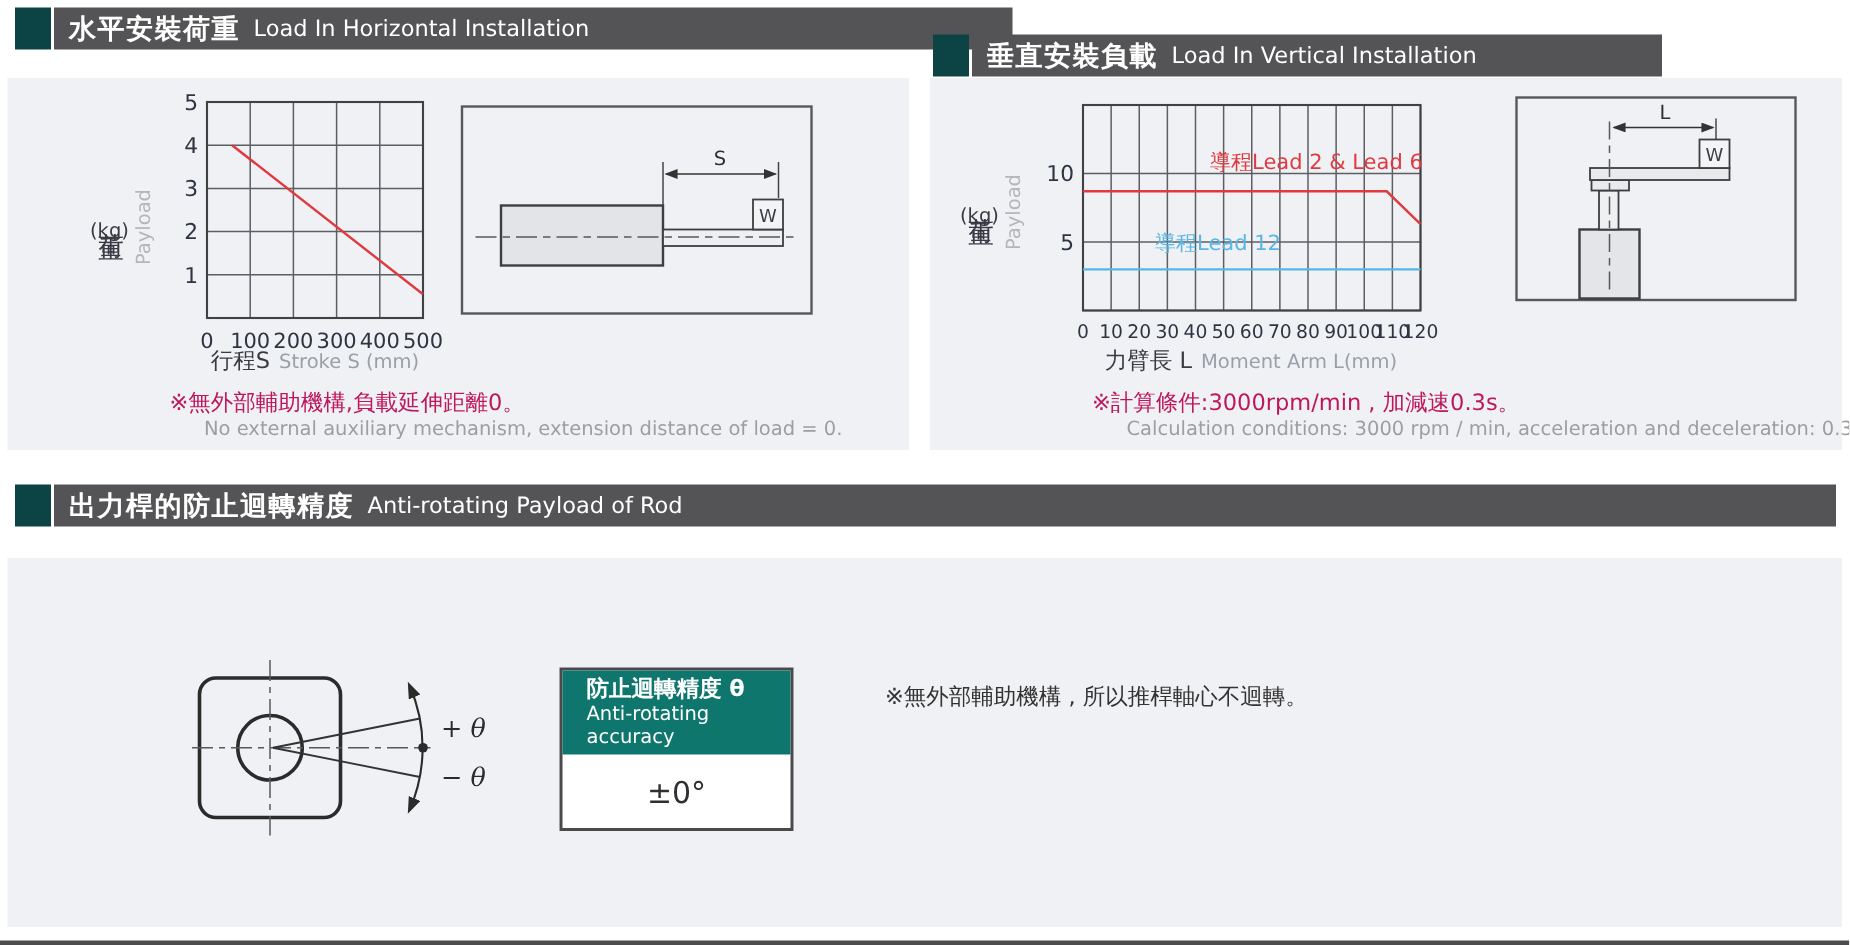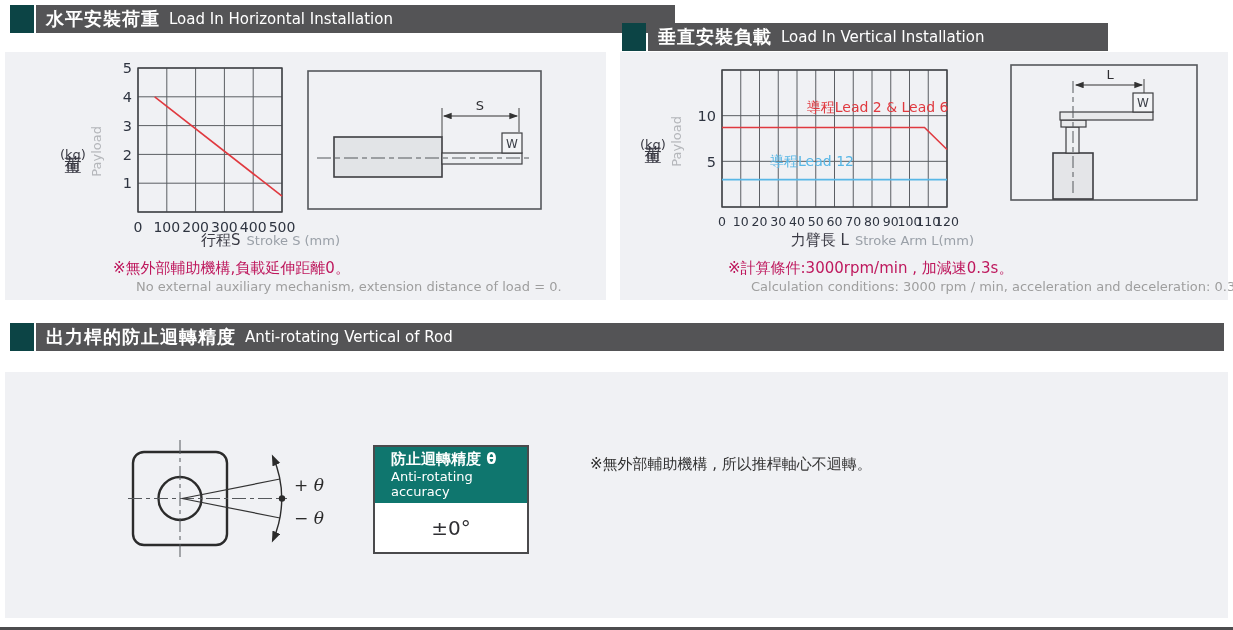--- a/index.html
+++ b/index.html
@@ -18,21 +18,21 @@
   .panel{position:absolute;background:#f0f1f4}
 
   
   .ylabel{position:absolute;display:flex;align-items:center;gap:3px}
   .ylabel-cjk{display:flex;flex-direction:column;align-items:center;color:#3a3a44}
   .yzh{writing-mode:vertical-rl;text-orientation:upright;font-size:17px;letter-spacing:2px;line-height:1}
   .yunit{font-size:13px;margin-top:2px}
   .yen{writing-mode:vertical-rl;transform:rotate(180deg);font-size:13px;color:#b4b6ba}
 
   
-  .xlabel{position:absolute;text-align:right;white-space:nowrap}
+  .xlabel{position:absolute;text-align:center;white-space:nowrap}
   .xlabel .xzh{font-size:15px;color:#3a3a44}
   .xlabel .xen{font-size:13px;color:#9aa0a8;margin-left:6px}
 
   
   .fnote{position:absolute;white-space:nowrap}
   .fnote .fzh{font-size:15px;color:#be185d;line-height:20px}
   .fnote .fen{font-size:13px;color:#9e9e9e;margin-left:23px;line-height:17px}
   .fnote.dark .fzh{color:#333}
 
   svg{position:absolute;overflow:visible}
@@ -179,21 +179,21 @@
         <text x="217.5" y="165.5" text-anchor="middle" font-size="12.5" fill="#2e3440">100</text>
         <text x="236.25" y="165.5" text-anchor="middle" font-size="12.5" fill="#2e3440">110</text>
         <text x="255" y="165.5" text-anchor="middle" font-size="12.5" fill="#2e3440">120</text>
         <polyline points="30,67.54 232.5,67.54 255,89.46000000000001" fill="none" stroke="#e0393f" stroke-width="1.6"></polyline>
         <text x="185.625" y="52.47000000000001" text-anchor="middle" font-size="14" fill="#e0393f">導程Lead 2 &amp; Lead 6</text>
         <polyline points="30,119.6 255,119.6" fill="none" stroke="#58b7e6" stroke-width="1.6"></polyline>
         <text x="120" y="106.35666666666665" text-anchor="middle" font-size="14" fill="#58b7e6">導程Lead 12</text>
       </svg>
 
     <div class="xlabel" style="left:74px;top:178px;width:280px">
-      <span class="xzh">力臂長 L</span><span class="xen">Stroke Arm L(mm)</span>
+      <span class="xzh">力臂長 L</span><span class="xen">Moment Arm L(mm)</span>
     </div>
 
     <svg width="190" height="140" style="left:390px;top:12px">
       <defs>
         <marker id="ah-l" markerWidth="9" markerHeight="8" refX="7" refY="3" orient="auto-start-reverse">
           <path d="M0,0 L8,3 L0,6 z" fill="#333"></path>
         </marker>
       </defs>
       <rect x="1" y="1" width="186" height="135" fill="none" stroke="#55585c" stroke-width="1.6"></rect>
       <rect x="43" y="89" width="40" height="46" fill="#e4e5e8" stroke="#3e3e42" stroke-width="1.6"></rect>
@@ -211,21 +211,21 @@
     <div class="fnote" style="left:108px;top:206px">
       <div class="fzh">※計算條件:3000rpm/min , 加減速0.3s。</div>
       <div class="fen">Calculation conditions: 3000 rpm / min, acceleration and deceleration: 0.3s.</div>
     </div>
   </div>
 
   <div class="sec-header" style="left:10px;top:323px;width:1214px">
     <div class="sq"></div>
     <div class="bar">
       <span class="zh">出力桿的防止迴轉精度</span>
-      <span class="en">Anti-rotating Vertical of Rod</span>
+      <span class="en">Anti-rotating Payload of Rod</span>
     </div>
   </div>
 
   <div class="panel" style="left:5px;top:372px;width:1223px;height:246px">
 
     <svg width="230" height="130" style="left:115px;top:62px">
       <defs>
         <marker id="ah-arc" markerWidth="9" markerHeight="8" refX="6" refY="3" orient="auto-start-reverse">
           <path d="M0,0 L8,3 L0,6 z" fill="#2b2b2b"></path>
         </marker>

